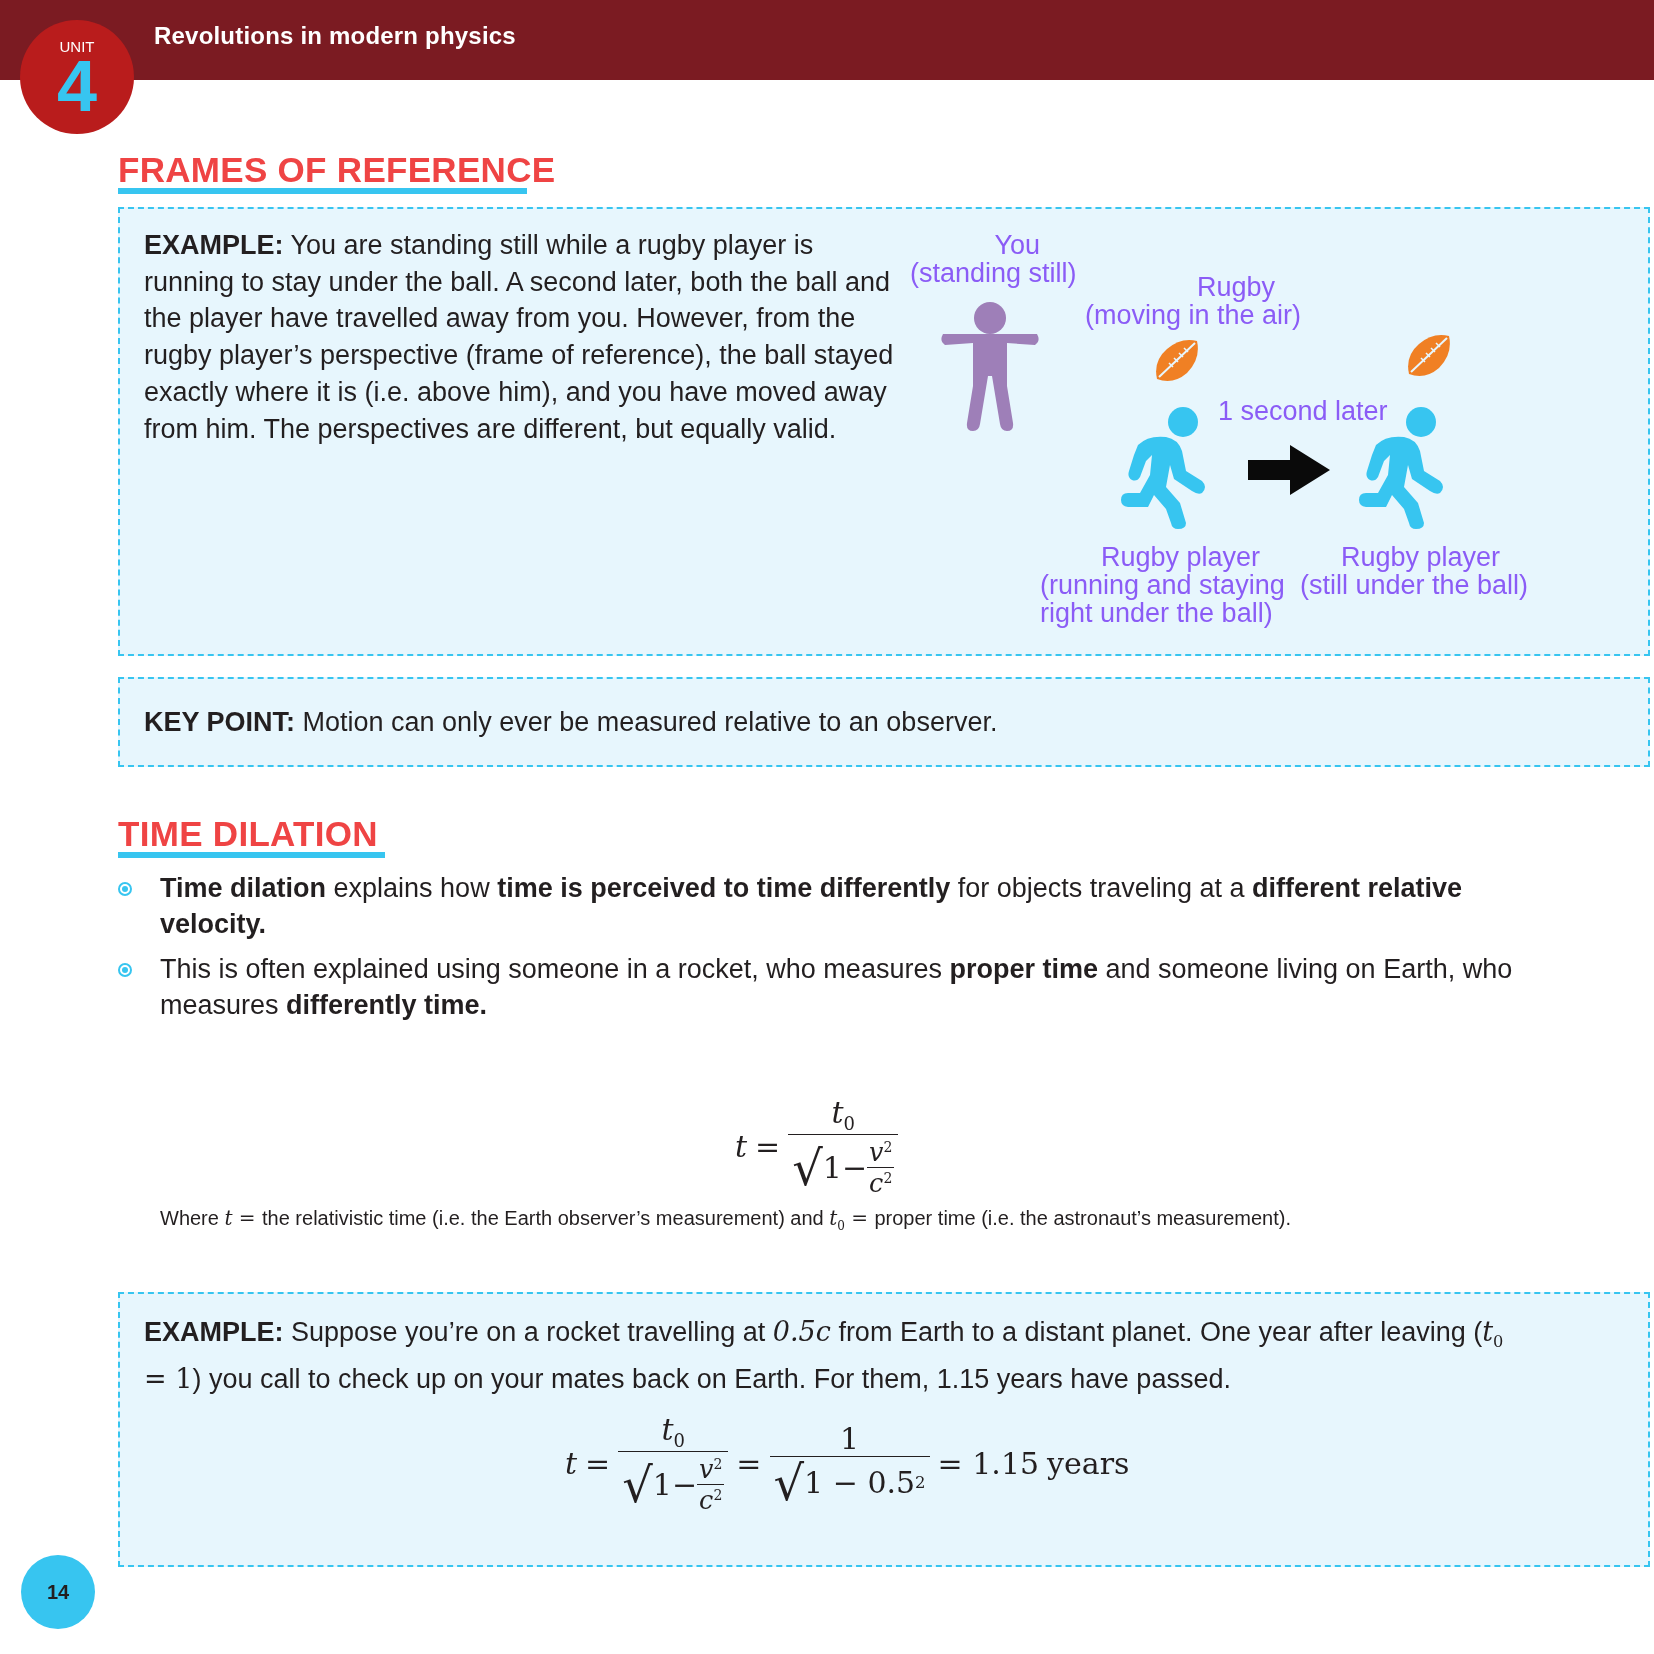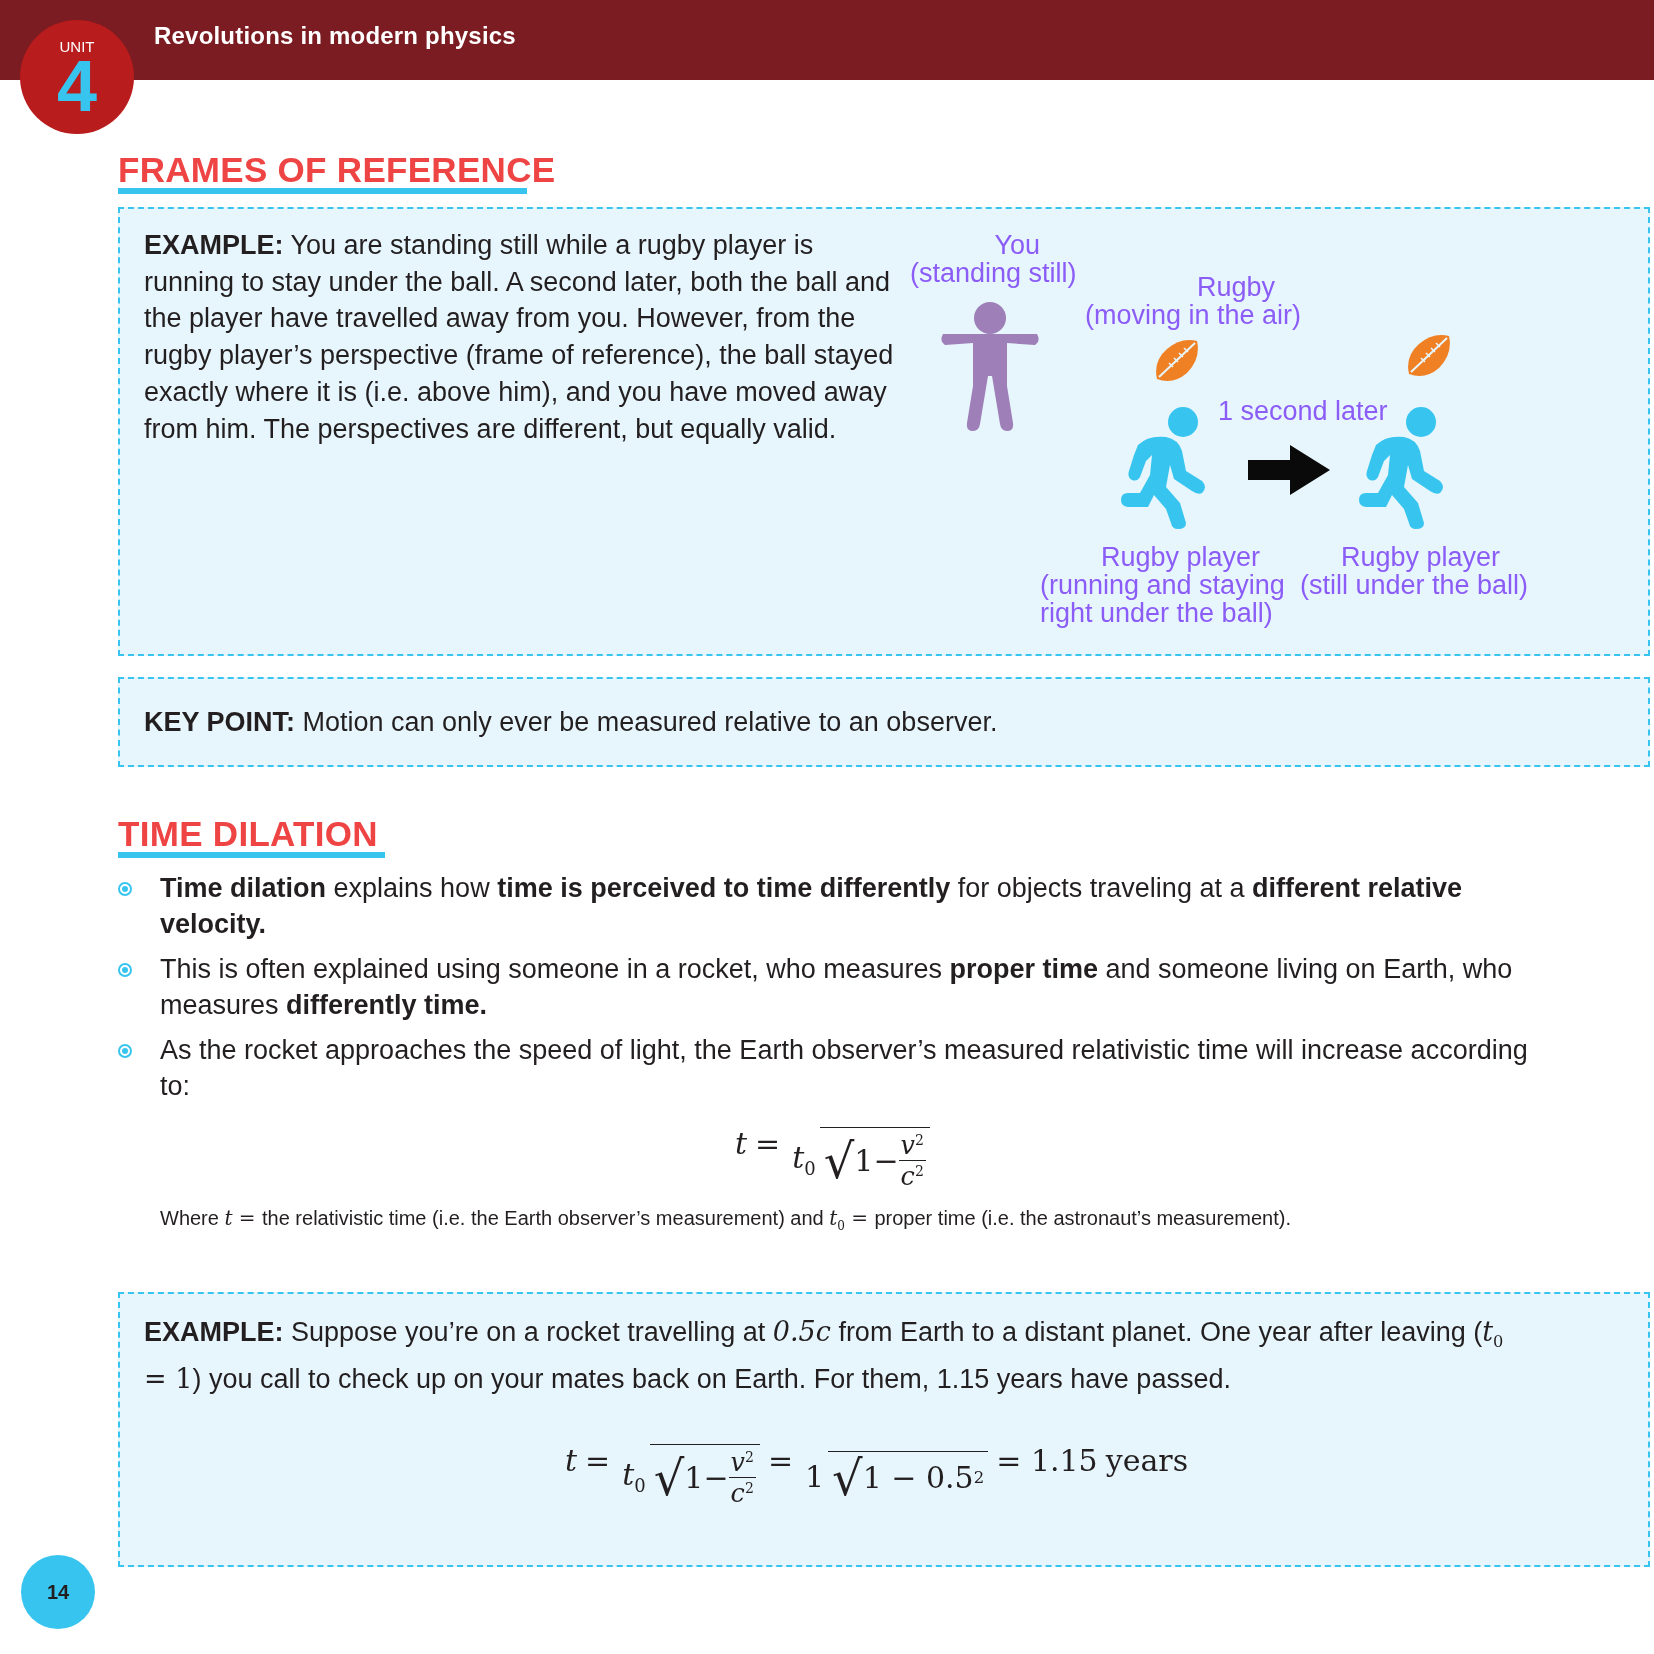--- a/index.html
+++ b/index.html
@@ -42,21 +42,21 @@
   .bullet { position:relative; padding-left:42px; font-size:27px; line-height:36px; margin-bottom:9px; }
   .bullet-dot {
     position:absolute; left:0; top:12px; width:10px; height:10px; border-radius:50%;
     border:2px solid #37c5f0; background:#fff;
   }
   .bullet-dot::after {
     content:""; position:absolute; left:2px; top:2px; width:6px; height:6px; border-radius:50%; background:#37c5f0;
   }
   .math { font-family:"DejaVu Serif", "Liberation Serif", serif; font-style:italic; }
   .mathup { font-family:"DejaVu Serif", "Liberation Serif", serif; }
-  .frac { display:inline-flex; flex-direction:row; align-items:center; vertical-align:middle;margin-top:32px; }
+  .frac { display:inline-flex; flex-direction:column; align-items:center; vertical-align:middle; }
   .frac .num { padding:0 4px; }
   .frac .den { border-top:1.5px solid #231f20; padding:2px 4px 0 4px; display:flex; align-items:center; }
   .sqrt-sym { font-size:1.6em; font-style:normal; line-height:1; }
   .sub { font-size:0.6em; vertical-align:sub; font-style:normal; }
   .sup { font-size:0.55em; vertical-align:super; font-style:normal; }
   .formula { position:absolute; font-size:30px; color:#231f20; display:flex; align-items:center; gap:8px; }
   .small-frac { display:inline-flex; flex-direction:column; align-items:center; vertical-align:middle; font-size:0.85em; }
   .small-frac .num { border-bottom:1.5px solid #231f20; padding:0 2px; }
   .page-num {
     position:absolute; left:21px; top:1555px; width:74px; height:74px; border-radius:50%;
@@ -139,24 +139,20 @@
 <div class="heading-underline" style="left:118px; top:852px; width:267px;"></div>
 
 <div class="bullets">
   <div class="bullet">
     <span class="bullet-dot"></span>
     <b>Time dilation</b><span> explains how </span><b>time is perceived to time differently</b><span> for objects traveling at a </span><b>different relative velocity.</b>
   </div>
   <div class="bullet">
     <span class="bullet-dot"></span>
     <span>This is often explained using someone in a rocket, who measures </span><b>proper time</b><span> and someone living on Earth, who measures </span><b>differently time.</b>
-  </div>
-  <div class="bullet">
-    <span class="bullet-dot"></span>
-    <span>As the rocket approaches the speed of light, the Earth observer’s measured relativistic time will increase according to:</span>
   </div>
 </div>
 
 <div class="formula" style="left:735px; top:1095px;">
   <span class="math">t</span>
   <span class="mathup">=</span>
   <span class="frac">
     <span class="num math"><span>t</span><span class="sub">0</span></span>
     <span class="den">
       <span class="sqrt-sym mathup">√</span>

